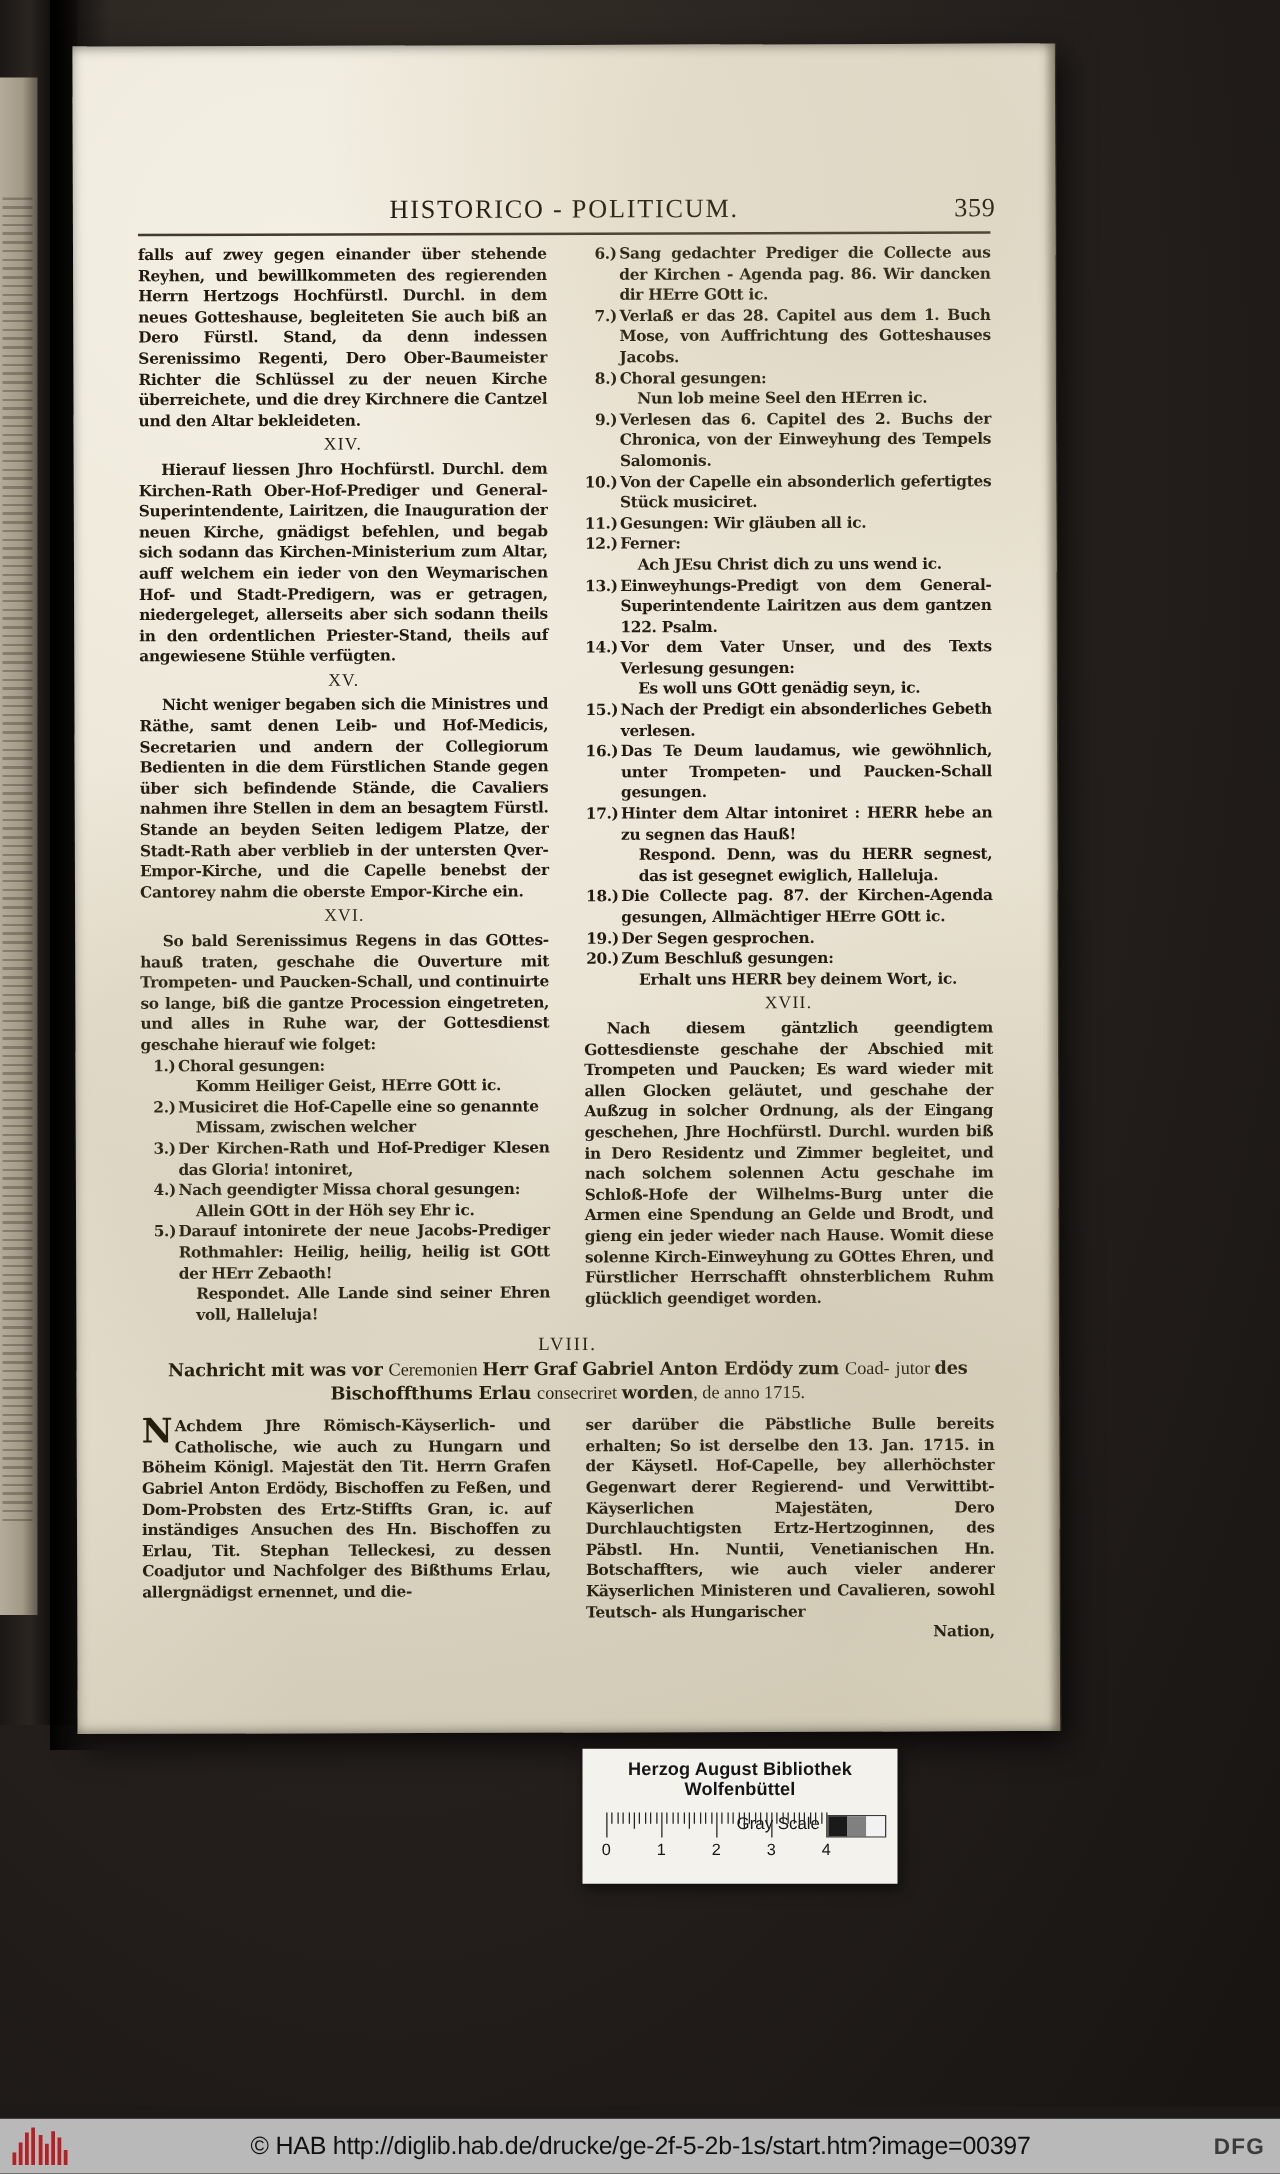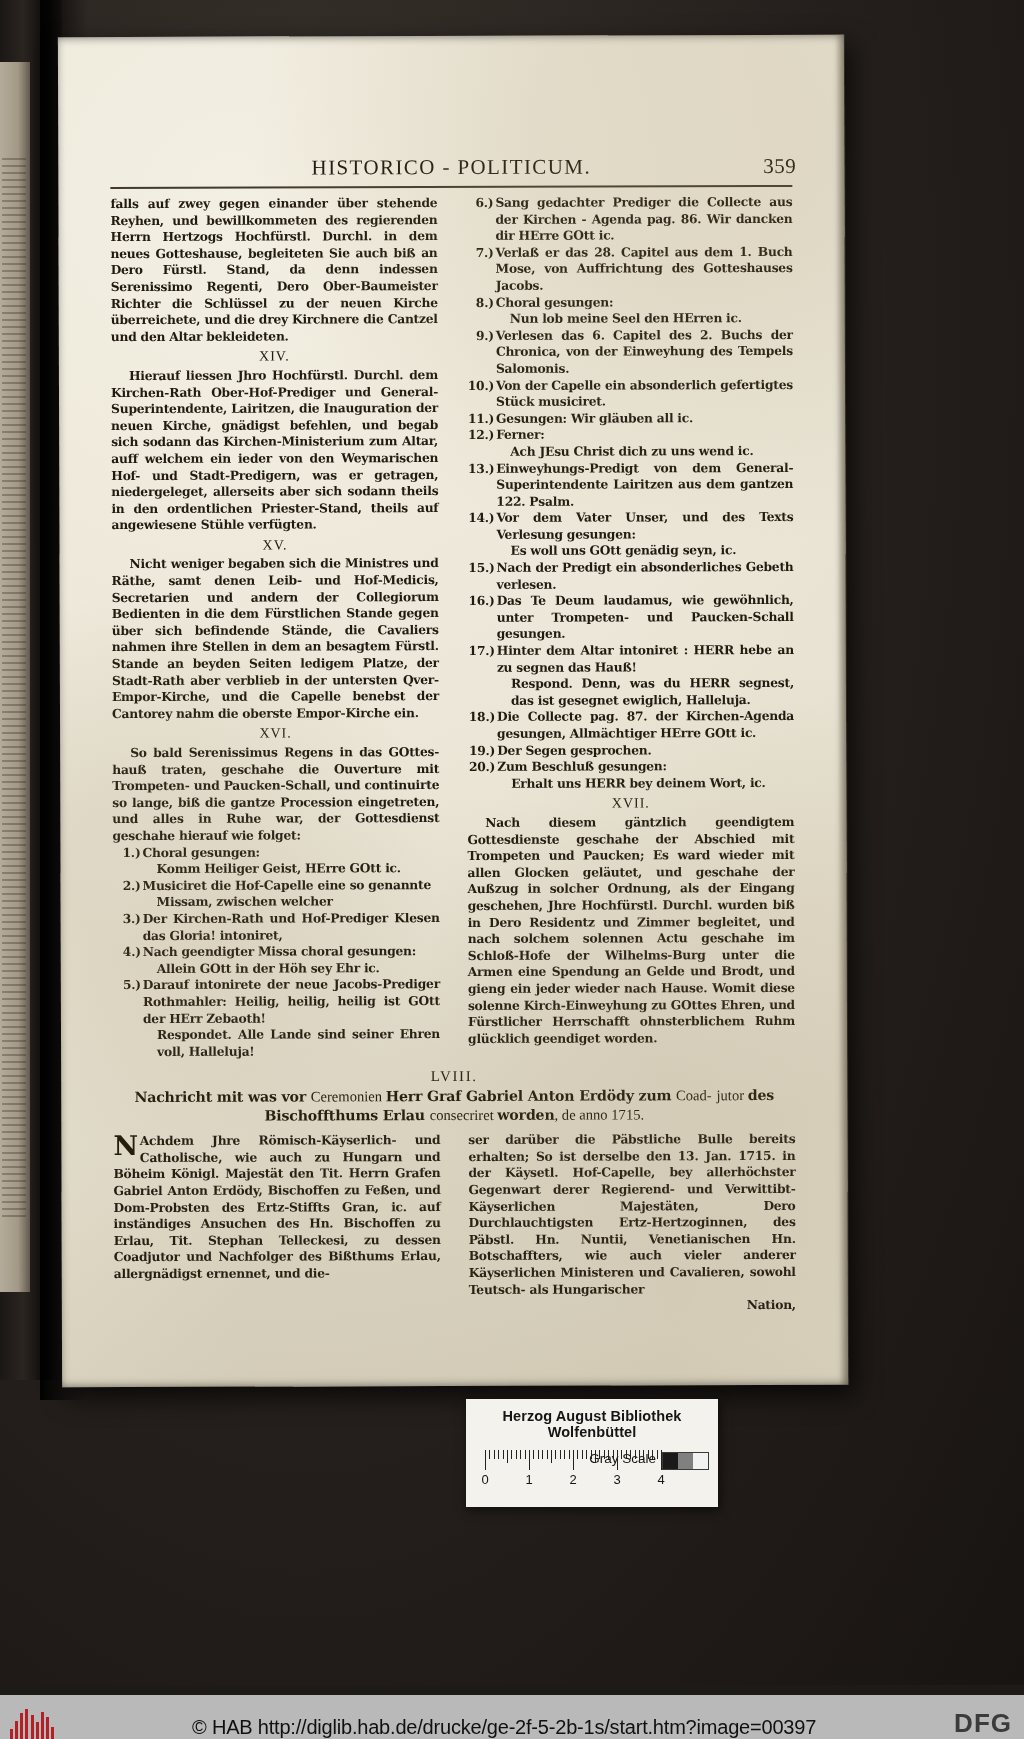--- a/index.html
+++ b/index.html
@@ -165,36 +165,36 @@
   .gs-label{
     font-family:"Liberation Sans","DejaVu Sans",sans-serif;
     font-size:13.5px;color:#151515;margin:1px 6px 0 2px;white-space:nowrap;
   }
   .gs-patches{display:flex;border:1px solid #3a3a3a;height:16px;margin-top:2px;}
   .gs-patches span{display:block;width:15px;height:100%;}
 
   
   .credit-bar{
     position:absolute;left:0;bottom:0;width:1024px;height:44px;
-    background:#b9b9b9;display:flex;align-items:flex-end;
+    background:#b9b9b9;display:flex;align-items:center;
   }
   .hab-mark{
     width:44px;height:30px;margin-left:10px;flex:0 0 auto;
     display:flex;align-items:flex-end;justify-content:space-between;
   }
   .hab-mark i{display:block;width:3px;background:#b32126;}
   .credit-text{
     flex:1;text-align:center;
     font-family:"Liberation Sans","DejaVu Sans",sans-serif;
     font-size:20px;color:#101010;letter-spacing:-.2px;
   }
   .dfg-mark{
     margin-right:12px;flex:0 0 auto;
     font-family:"Liberation Sans","DejaVu Sans",sans-serif;
-    font-weight:700;font-size:26px;color:#3b3b3b;letter-spacing:1px;
+    font-weight:700;font-size:18px;color:#3b3b3b;letter-spacing:1px;
   }
   .bar-top-dark{
     position:absolute;left:0;bottom:44px;width:1024px;height:10px;background:#1d1a17;
   }
 </style>
 </head>
 <body>
 
 <div class="scan-backdrop"></div>
 <div class="book-gutter">

